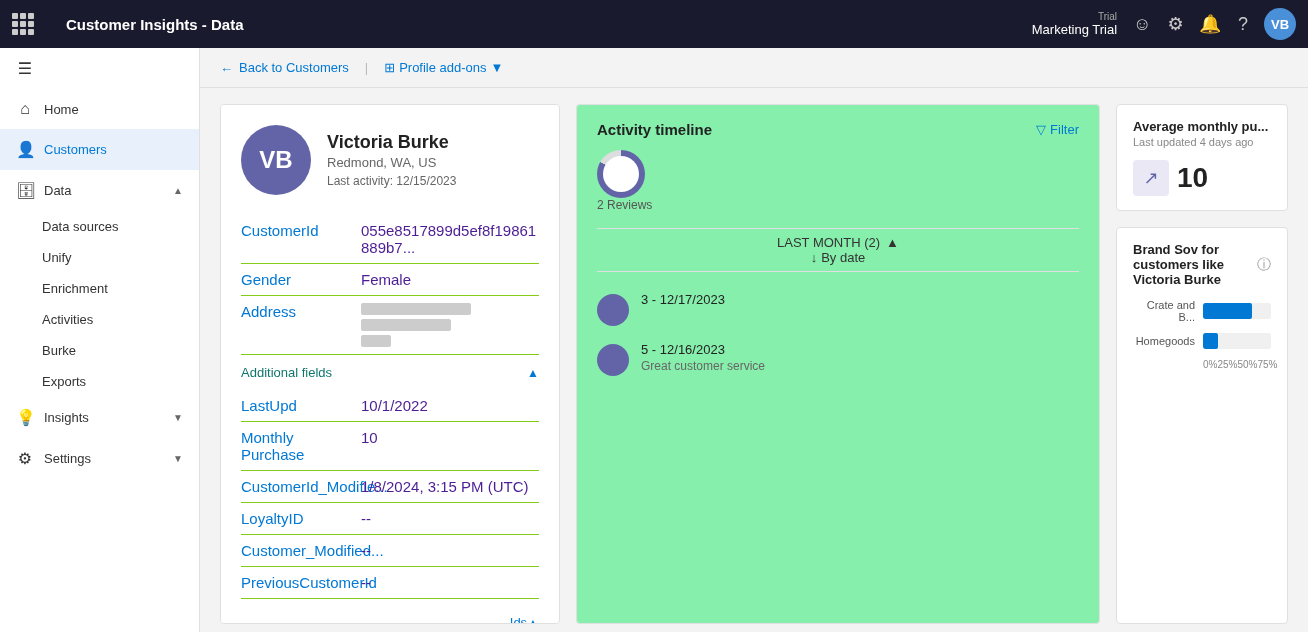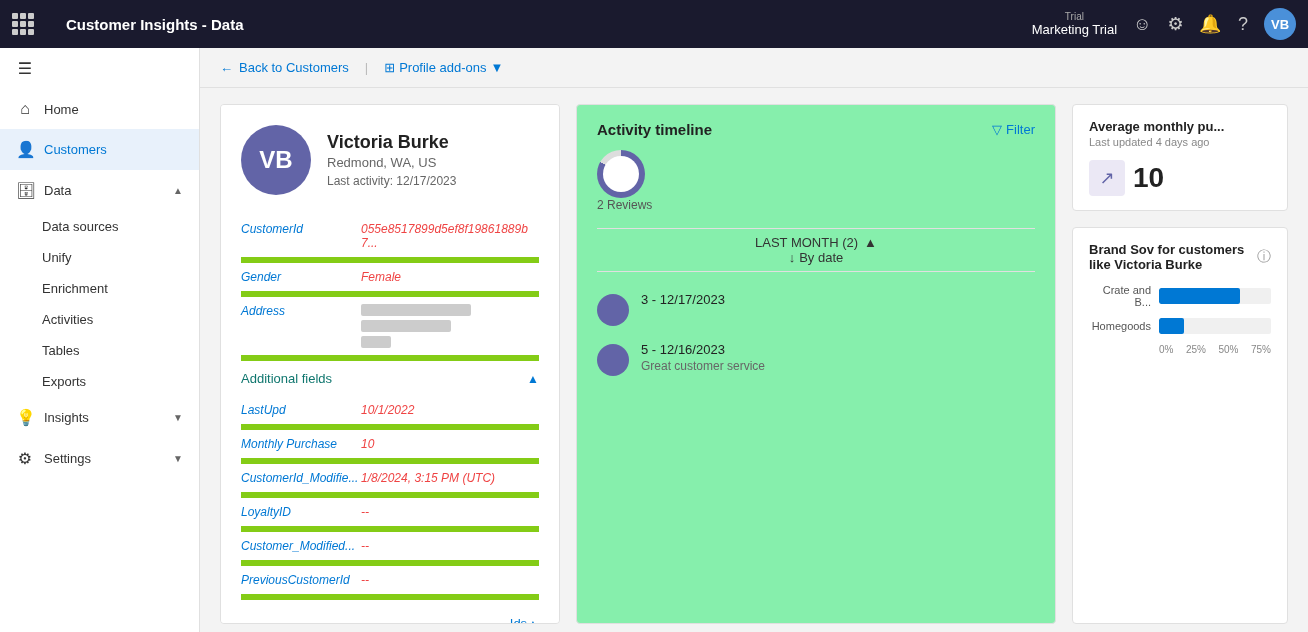--- a/index.html
+++ b/index.html
@@ -14,21 +14,21 @@
       align-items: center;
       padding: 0 12px;
       gap: 12px;
       flex-shrink: 0;
     }
     .topnav-grid { display: flex; align-items: center; gap: 4px; cursor: pointer; }
     .topnav-grid-icon { display: grid; grid-template-columns: repeat(3,6px); grid-gap: 2px; }
     .topnav-grid-icon span { width: 6px; height: 6px; background: #ccc; border-radius: 1px; display: block; }
     .topnav-title { font-weight: 600; font-size: 15px; color: #fff; flex: 1; margin-left: 20px; }
     .topnav-right { display: flex; align-items: center; gap: 16px; margin-left: auto; }
-    .topnav-trial { display: flex; flex-direction: column; align-items: center; }
+    .topnav-trial { display: flex; flex-direction: column; align-items: flex-end; }
     .topnav-trial .trial-label { font-size: 10px; color: #aaa; }
     .topnav-trial .trial-name { font-size: 13px; color: #fff; font-weight: 500; }
     .topnav-icon { color: #ccc; font-size: 18px; cursor: pointer; }
     .topnav-avatar { width: 32px; height: 32px; border-radius: 50%; background: #4a90d9; display: flex; align-items: center; justify-content: center; color: #fff; font-weight: 700; font-size: 13px; cursor: pointer; }
 
     
     .main-layout { display: flex; flex: 1; overflow: hidden; }
 
     
     .sidebar {
@@ -136,26 +136,25 @@
     }
     .profile-info h2 { font-size: 18px; font-weight: 600; color: #222; }
     .profile-info .location { color: #666; font-size: 13px; margin-top: 2px; }
     .profile-info .last-activity { color: #666; font-size: 12px; margin-top: 4px; }
 
     .profile-fields { margin-top: 4px; }
     .field-row {
       display: grid;
       grid-template-columns: 120px 1fr;
       padding: 7px 0;
-      border-bottom: 6px solid #84cc16;
-      font-size: 12px;
-      font-style: italic;
+      border-bottom: 1px solid #84cc16;
+      font-size: 15px;
     }
     .field-label { color: #0078d4; }
-    .field-value { color: #ef4444; word-break: break-all; }
+    .field-value { color: #4c1d95; word-break: break-all; }
 
     .additional-fields-header {
       display: flex;
       align-items: center;
       justify-content: space-between;
       padding: 10px 0 6px;
       cursor: pointer;
     }
     .additional-fields-label { color: #0f766e; font-size: 13px; font-weight: 500; }
     .collapse-icon { color: #0078d4; font-size: 12px; }
@@ -258,21 +257,21 @@
       border-radius: 50%;
       background: #6264a7;
       flex-shrink: 0;
       margin-top: 2px;
     }
     .activity-content .date { font-size: 13px; color: #222; font-weight: 500; }
     .activity-content .desc { font-size: 12px; color: #666; margin-top: 2px; }
 
     
     .right-panel {
-      width: 216px;
+      width: 172px;
       flex-shrink: 0;
       display: flex;
       flex-direction: column;
       gap: 16px;
     }
 
     
     .kpi-card {
       background: #fff;
       border-radius: 4px;
@@ -388,21 +387,21 @@
     <div class="sidebar-sub-item">
       <span>Unify</span>
     </div>
     <div class="sidebar-sub-item">
       <span>Enrichment</span>
     </div>
     <div class="sidebar-sub-item">
       <span>Activities</span>
     </div>
     <div class="sidebar-sub-item">
-      <span>Tables</span>
+      <span>Burke</span>
     </div>
     <div class="sidebar-sub-item">
       <span>Exports</span>
     </div>
     <div class="sidebar-item">
       <span class="icon">💡</span>
       <span class="label">Insights</span>
       <span class="chevron">▼</span>
     </div>
     <div class="sidebar-item">
@@ -428,21 +427,21 @@
     </div>
 
     <div class="profile-area">
 
       <div class="profile-card">
         <div class="profile-header">
           <div class="avatar-circle">VB</div>
           <div class="profile-info">
             <h2>Victoria Burke</h2>
             <div class="location">Redmond, WA, US</div>
-            <div class="last-activity">Last activity: 12/17/2023</div>
+            <div class="last-activity">Last activity: 12/15/2023</div>
           </div>
         </div>
 
         <div class="profile-fields">
           <div class="field-row">
             <span class="field-label">CustomerId</span>
             <span class="field-value">055e8517899d5ef8f19861889b7...</span>
           </div>
           <div class="field-row">
             <span class="field-label">Gender</span>

